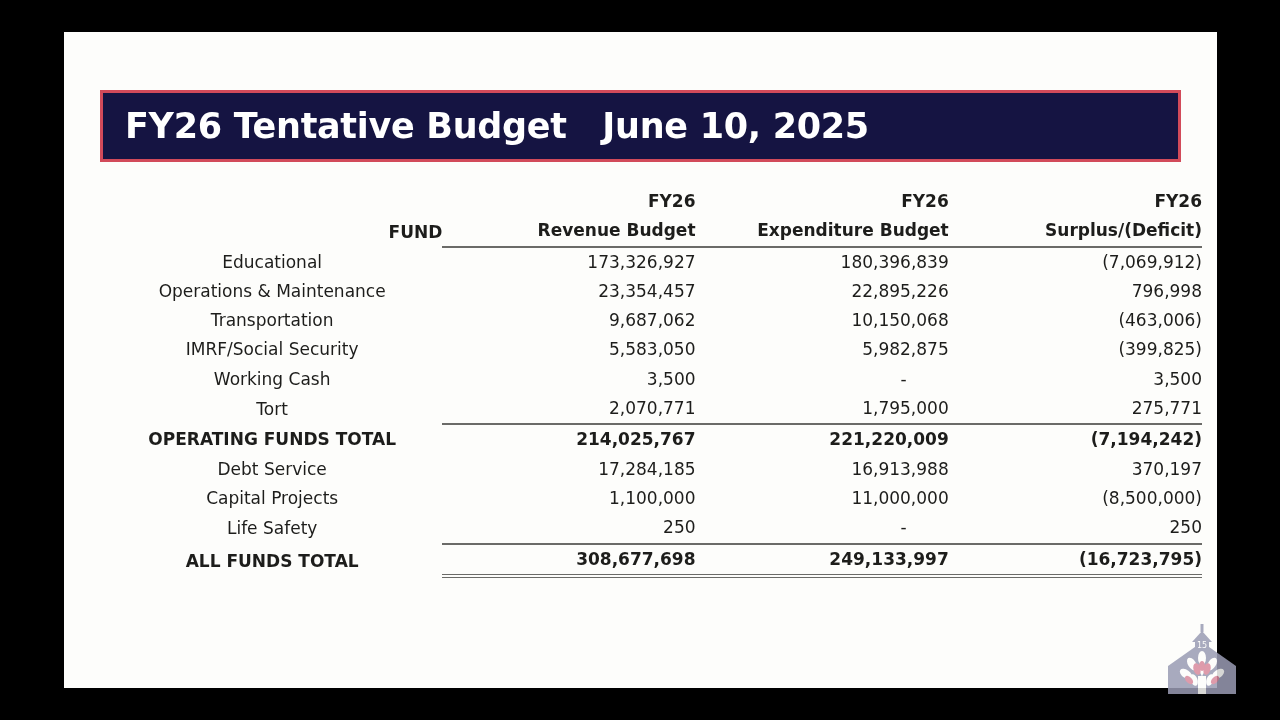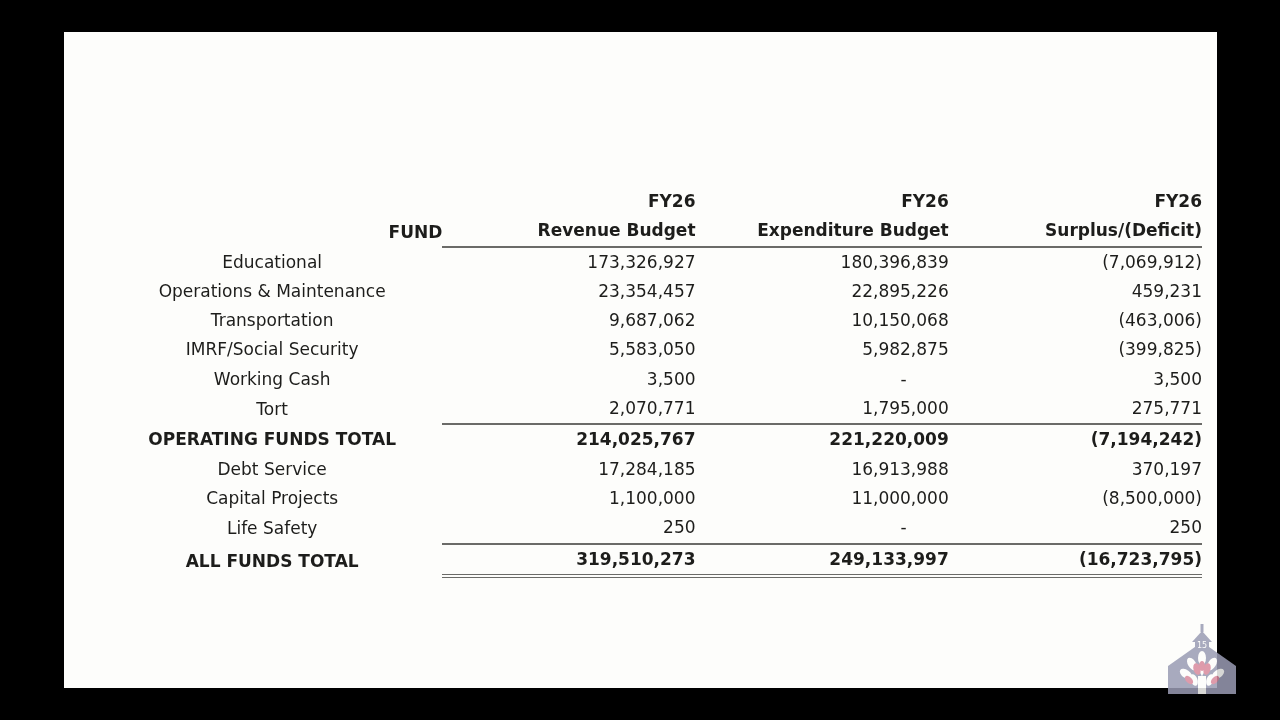--- a/index.html
+++ b/index.html
@@ -139,20 +139,23 @@
     height: 78px;
     opacity: 0.85;
   }
 </style>
 </head>
 <body>
 
 <div class="screen">
   <div class="slide">
 
+    <div class="title-banner">
+      <span class="title-text">FY26 Tentative Budget   June 10, 2025</span>
+    </div>
 
     <div class="table-wrap">
       <table class="budget">
         <colgroup>
           <col class="c-fund">
           <col class="c-num">
           <col class="c-num">
           <col class="c-num">
         </colgroup>
         <thead>
@@ -178,21 +181,21 @@
             <tr>
               <td class="fund-name">Educational</td>
               <td class="num">173,326,927</td>
               <td class="num">180,396,839</td>
               <td class="num">(7,069,912)</td>
             </tr>
             <tr>
               <td class="fund-name">Operations &amp; Maintenance</td>
               <td class="num">23,354,457</td>
               <td class="num">22,895,226</td>
-              <td class="num">459,231</td>
+              <td class="num">796,998</td>
             </tr>
             <tr>
               <td class="fund-name">Transportation</td>
               <td class="num">9,687,062</td>
               <td class="num">10,150,068</td>
               <td class="num">(463,006)</td>
             </tr>
             <tr>
               <td class="fund-name">IMRF/Social Security</td>
               <td class="num">5,583,050</td>
@@ -230,21 +233,21 @@
               <td class="num">(8,500,000)</td>
             </tr>
             <tr>
               <td class="fund-name">Life Safety</td>
               <td class="num">250</td>
               <td class="num dash">-</td>
               <td class="num">250</td>
             </tr>
             <tr class="total rule-dbl-top rule-dbl-bottom">
               <td class="fund-name">ALL FUNDS TOTAL</td>
-              <td class="num">319,510,273</td>
+              <td class="num">308,677,698</td>
               <td class="num">249,133,997</td>
               <td class="num">(16,723,795)</td>
             </tr>
           </tbody>
       </table>
     </div>
 
     <div class="logo">
       <svg viewBox="0 0 80 78" width="80" height="78" aria-hidden="true">
         <g>

